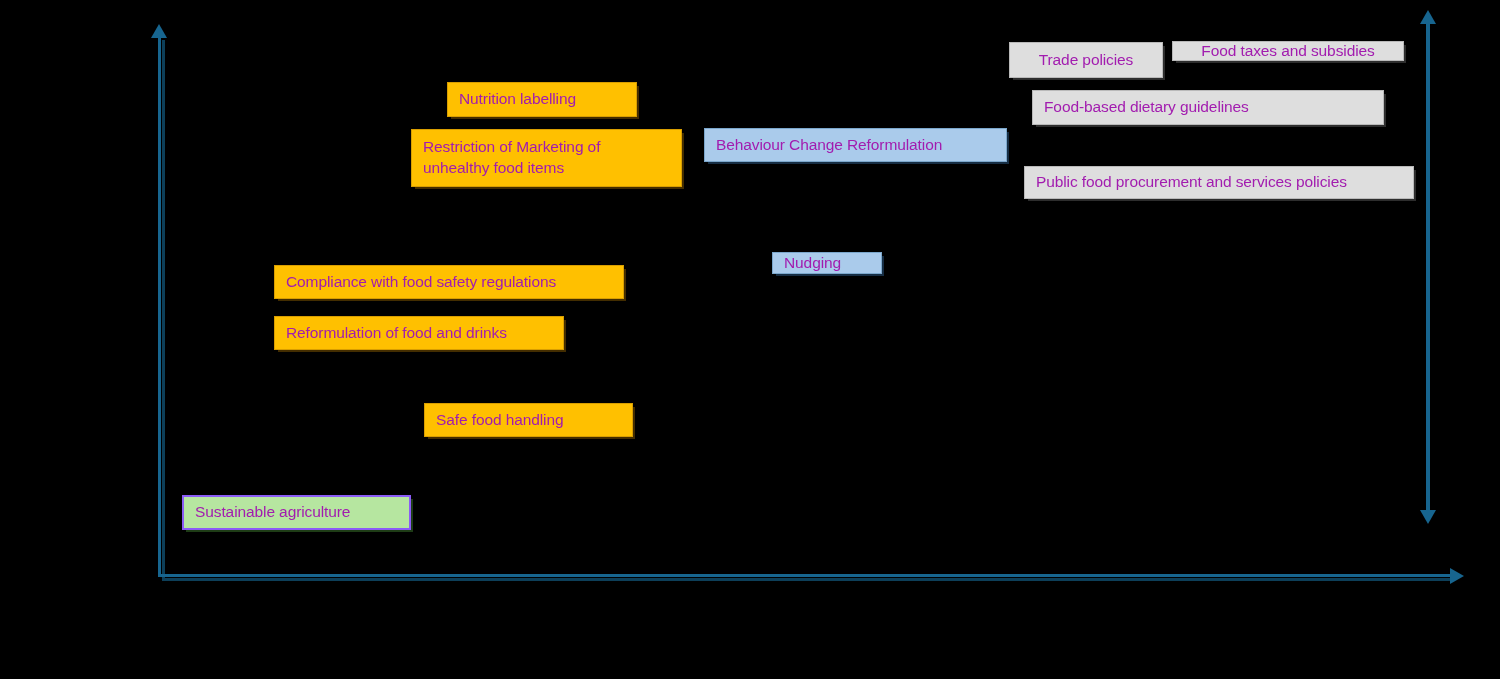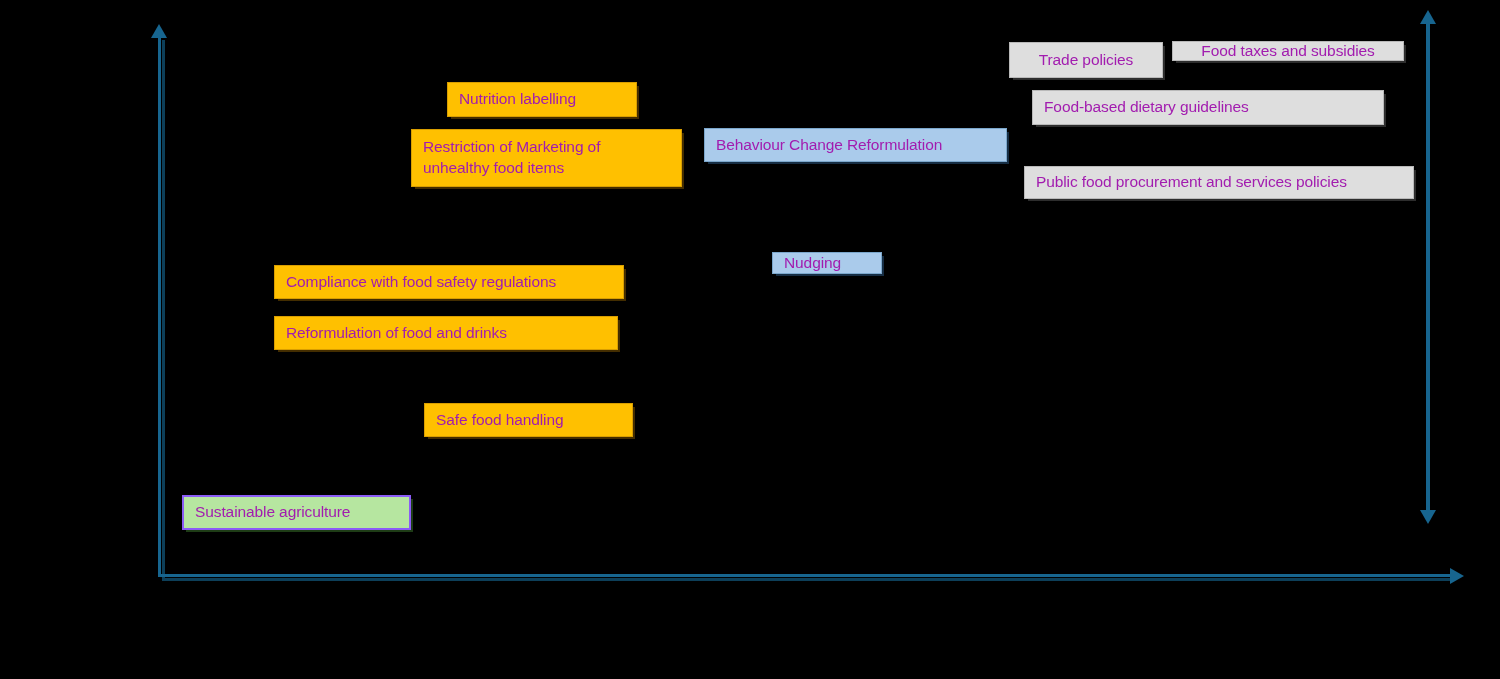--- a/index.html
+++ b/index.html
@@ -134,21 +134,21 @@
 
 
   <div class="node blue" style="left:772px; top:252px; width:110px; height:22px;">
     <span class="label">Nudging</span>
   </div>
 
   <div class="node yellow" style="left:274px; top:265px; width:350px; height:34px;">
     <span class="label">Compliance with food safety regulations</span>
   </div>
 
-  <div class="node yellow" style="left:274px; top:316px; width:344px; height:34px;">
+  <div class="node yellow" style="left:274px; top:316px; width:290px; height:34px;">
     <span class="label">Reformulation of food and drinks</span>
   </div>
 
   <div class="node yellow" style="left:424px; top:403px; width:209px; height:34px;">
     <span class="label">Safe food handling</span>
   </div>
 
   <div class="node green" style="left:182px; top:495px; width:229px; height:35px;">
     <span class="label">Sustainable agriculture</span>
   </div>

